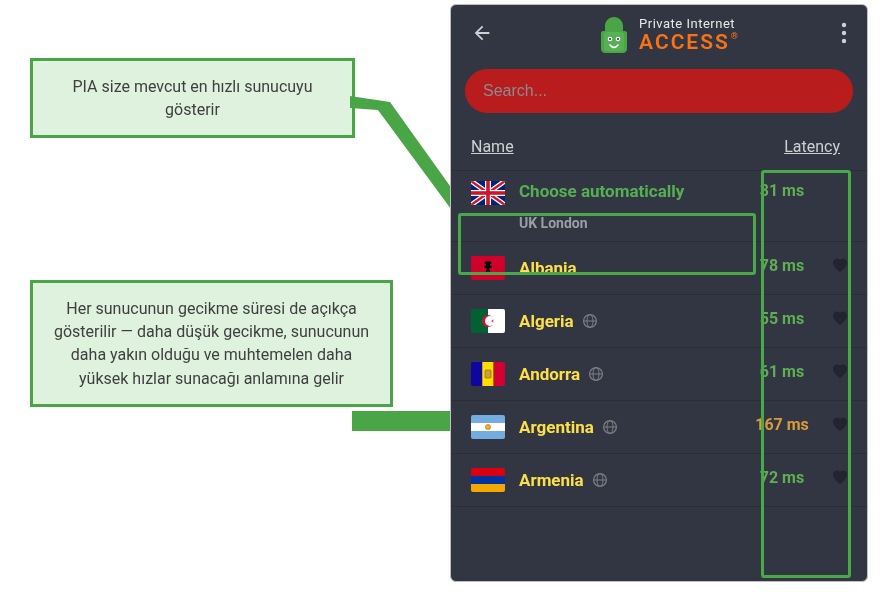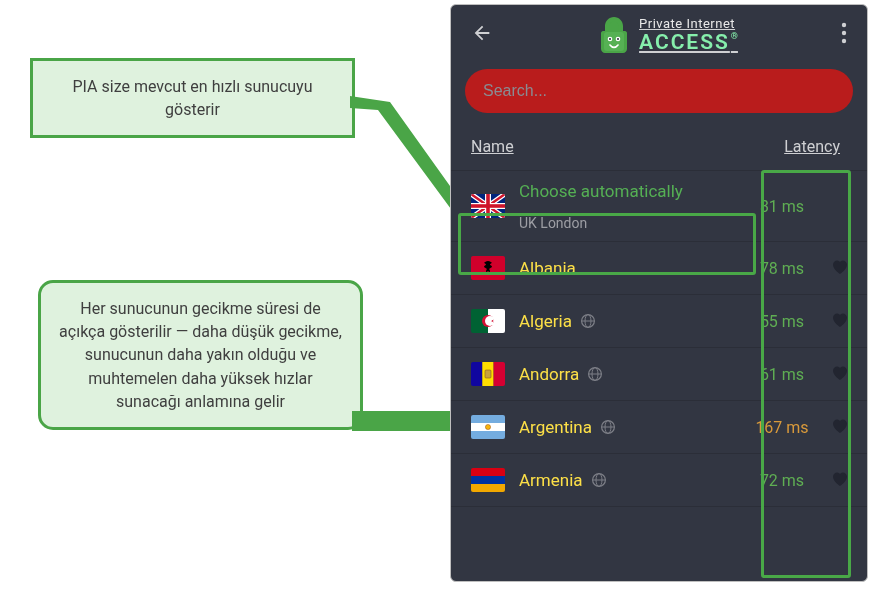--- a/index.html
+++ b/index.html
@@ -17,21 +17,21 @@
     position: absolute;
     background: #dff2de;
     border: 3px solid #4aa547;
     padding: 14px 18px;
     color: #3f3f3f;
     font-size: 16px;
     line-height: 1.45;
     text-align: center;
   }
   .callout-1 { left: 30px; top: 58px; width: 325px; }
-  .callout-2 { left: 38px; top: 280px; width: 325px; border-radius: 15px; }
+  .callout-2 { left: 30px; top: 280px; width: 363px; }
 
   
   .arrow {
     position: absolute;
     pointer-events: none;
   }
 
   
   .app {
     position: absolute;
@@ -45,36 +45,35 @@
     overflow: hidden;
     color: #cfd0d3;
     font-size: 16px;
   }
 
   .topbar {
     display: flex;
     align-items: center;
     justify-content: space-between;
     padding: 10px 14px 8px 14px;
-    text-decoration: underline;
   }
   .back-btn {
     color: #cfd0d3;
     font-size: 22px;
     padding: 4px 6px;
     cursor: pointer;
   }
   .brand {
     display: flex;
     align-items: center;
     gap: 8px;
   }
   .brand-text { line-height: 1.05; }
   .brand-line1 { font-size: 13px; letter-spacing: 0.5px; color: #e8e8e8; }
-  .brand-line2 { font-size: 21px; letter-spacing: 2px; color: #86efac; font-weight: 600; position: relative; }
+  .brand-line2 { font-size: 21px; letter-spacing: 2px; color: #f97316; font-weight: 600; position: relative; }
   .brand-line2 .reg { font-size: 9px; position: relative; top: -10px; left: 1px; letter-spacing:0; }
   .kebab { color: #cfd0d3; font-size: 20px; padding: 4px 6px; cursor: pointer; letter-spacing: 0; }
 
   .searchwrap { padding: 6px 14px 10px 14px; }
   .search {
     width: 100%;
     background: #b91c1c;
     border: none;
     border-radius: 22px;
     padding: 13px 18px;
@@ -91,25 +90,25 @@
     color: #cfd0d3;
     font-size: 16px;
     border-bottom: 1px solid #2b2e38;
     text-decoration: underline;
   }
 
   .list { position: relative; }
 
   .row {
     display: flex;
-    align-items: center;
     padding: 14px 20px 14px 20px;
     border-bottom: 1px solid #2b2e38;
     gap: 14px;
     position: relative;
+    font-weight: bold;
   }
   .row .flag { width: 34px; height: 24px; flex-shrink: 0; border-radius: 2px; overflow: hidden; display:flex; }
   .row .name { flex: 1; color: #fde047; font-size: 17px; display:flex; align-items:center; gap:8px; }
   .row .sub  { color: #9d9ea4; font-size: 14px; margin-top:14px; }
   .row .lat  { width: 70px; text-align: center; font-size: 16px; }
   .row .heart { color: #1f2129; font-size: 18px; width: 16px; text-align:center; }
 
   .row-auto .name-main { color: #55b054; font-size: 17px; }
   .row-auto { padding-top:10px; padding-bottom:10px; }
 

